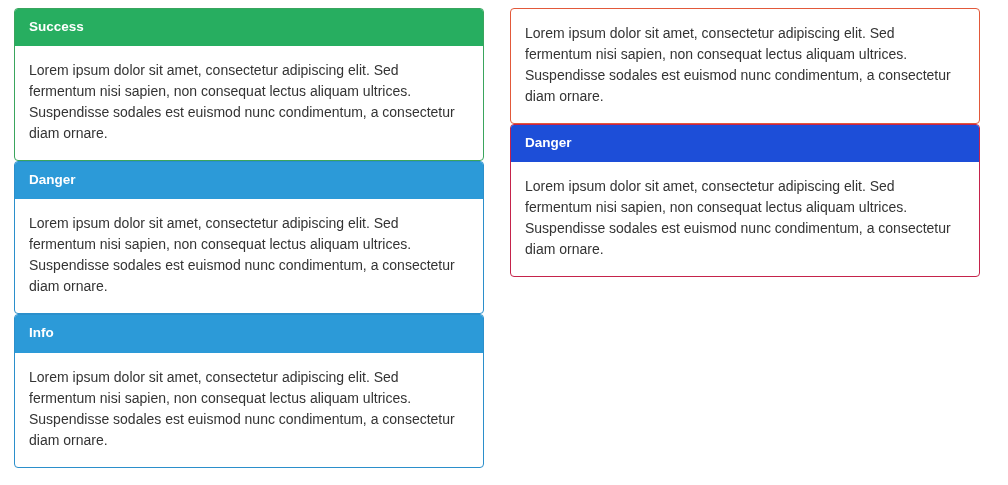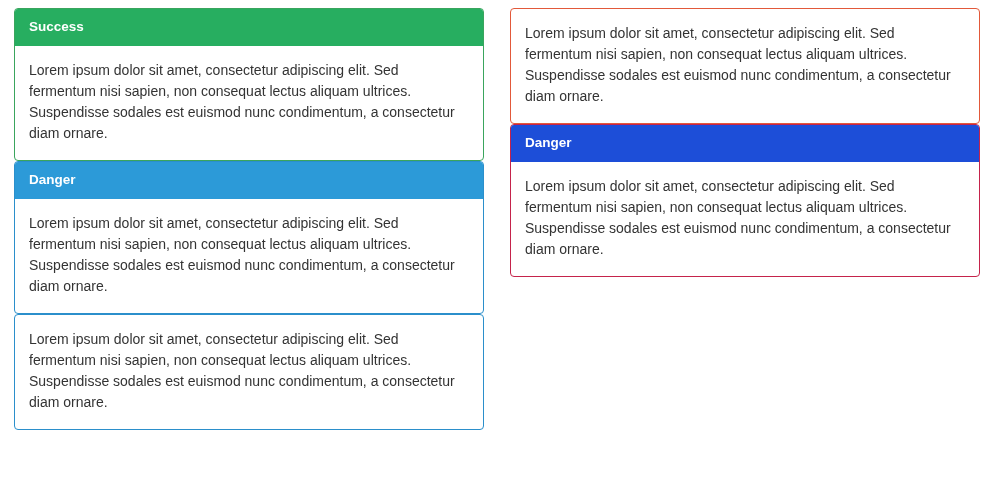--- a/index.html
+++ b/index.html
@@ -84,20 +84,23 @@
     <div class="panel v-primary">
       <div class="panel-heading">
         <span>Danger</span>
       </div>
       <div class="panel-body">
         <p>Lorem ipsum dolor sit amet, consectetur adipiscing elit. Sed fermentum nisi sapien, non consequat lectus aliquam ultrices. Suspendisse sodales est euismod nunc condimentum, a consectetur diam ornare.</p>
       </div>
     </div>
 
     <div class="panel v-info">
+      <div class="panel-heading">
+        <span>Info</span>
+      </div>
       <div class="panel-body">
         <p>Lorem ipsum dolor sit amet, consectetur adipiscing elit. Sed fermentum nisi sapien, non consequat lectus aliquam ultrices. Suspendisse sodales est euismod nunc condimentum, a consectetur diam ornare.</p>
       </div>
     </div>
 
   </div>
 
   <div class="panel-col">
 
     <div class="panel v-warning">

